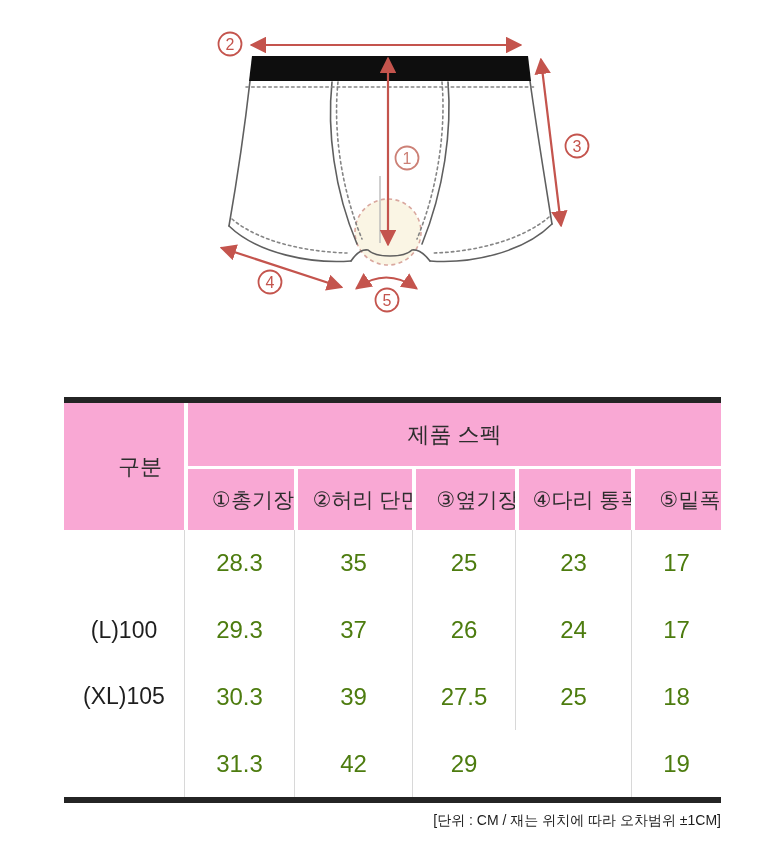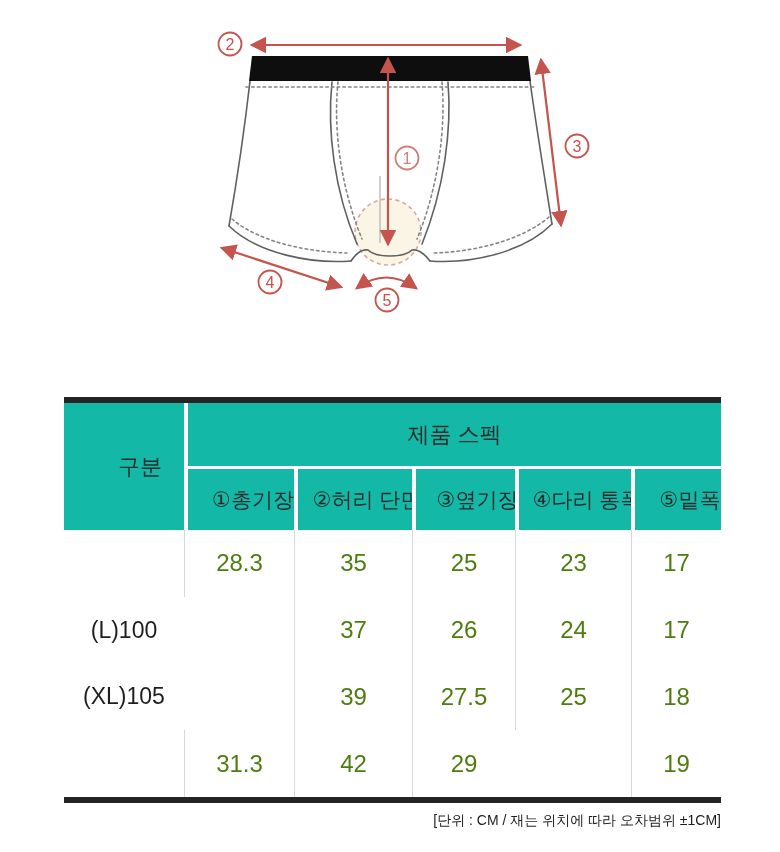--- a/index.html
+++ b/index.html
@@ -13,21 +13,21 @@
   .tborder{height:6px;background:#242424;}
   .tgrid{
     display:grid;
     grid-template-columns:120px 110px 118px 103px 116px 90px;
     grid-template-rows:66px 61px 66.75px 66.75px 66.75px 66.75px;
   }
   .cell{
     box-sizing:border-box;display:flex;align-items:center;justify-content:center;
     white-space:nowrap;
   }
-  .hd{background:#14b8a6;color:#2d2d2d;text-align:center;}
+  .hd{background:#f9a8d4;color:#2d2d2d;text-align:center;}
   .corner{grid-column:1;grid-row:1/3;font-size:22px;padding-left:32px;}
   .group{grid-column:2/7;grid-row:1;border-left:4px solid #fff;border-bottom:3px solid #fff;font-size:22px;}
   .sub{grid-row:2;border-left:4px solid #fff;font-size:21px;padding-left:24px;}
   .rowlabel{font-size:23px;}
   .val{border-left:1px solid #d8d8d8;font-size:24px;color:#4d7c0f;}
   .footnote{
     margin-top:9px;text-align:right;font-size:14px;color:#1c1c1c;letter-spacing:0px;
   }
   
   .outline{fill:none;stroke:#5f5f5f;stroke-width:1.6;stroke-linecap:round;}
@@ -112,26 +112,28 @@
       <div class="cell hd sub" style="grid-column:5">④다리 통폭</div>
       <div class="cell hd sub" style="grid-column:6">⑤밑폭</div>
 
       <div class="cell val" style="grid-row:3;grid-column:2">28.3</div>
       <div class="cell val" style="grid-row:3;grid-column:3">35</div>
       <div class="cell val" style="grid-row:3;grid-column:4">25</div>
       <div class="cell val" style="grid-row:3;grid-column:5">23</div>
       <div class="cell val" style="grid-row:3;grid-column:6">17</div>
 
       <div class="cell rowlabel" style="grid-row:4;grid-column:1">(L)100</div>
+      <div class="cell val" style="grid-row:4;grid-column:2">29.3</div>
       <div class="cell val" style="grid-row:4;grid-column:3">37</div>
       <div class="cell val" style="grid-row:4;grid-column:4">26</div>
       <div class="cell val" style="grid-row:4;grid-column:5">24</div>
       <div class="cell val" style="grid-row:4;grid-column:6">17</div>
 
       <div class="cell rowlabel" style="grid-row:5;grid-column:1">(XL)105</div>
+      <div class="cell val" style="grid-row:5;grid-column:2">30.3</div>
       <div class="cell val" style="grid-row:5;grid-column:3">39</div>
       <div class="cell val" style="grid-row:5;grid-column:4">27.5</div>
       <div class="cell val" style="grid-row:5;grid-column:5">25</div>
       <div class="cell val" style="grid-row:5;grid-column:6">18</div>
 
       <div class="cell val" style="grid-row:6;grid-column:2">31.3</div>
       <div class="cell val" style="grid-row:6;grid-column:3">42</div>
       <div class="cell val" style="grid-row:6;grid-column:4">29</div>
       <div class="cell val" style="grid-row:6;grid-column:6">19</div>
     </div>

